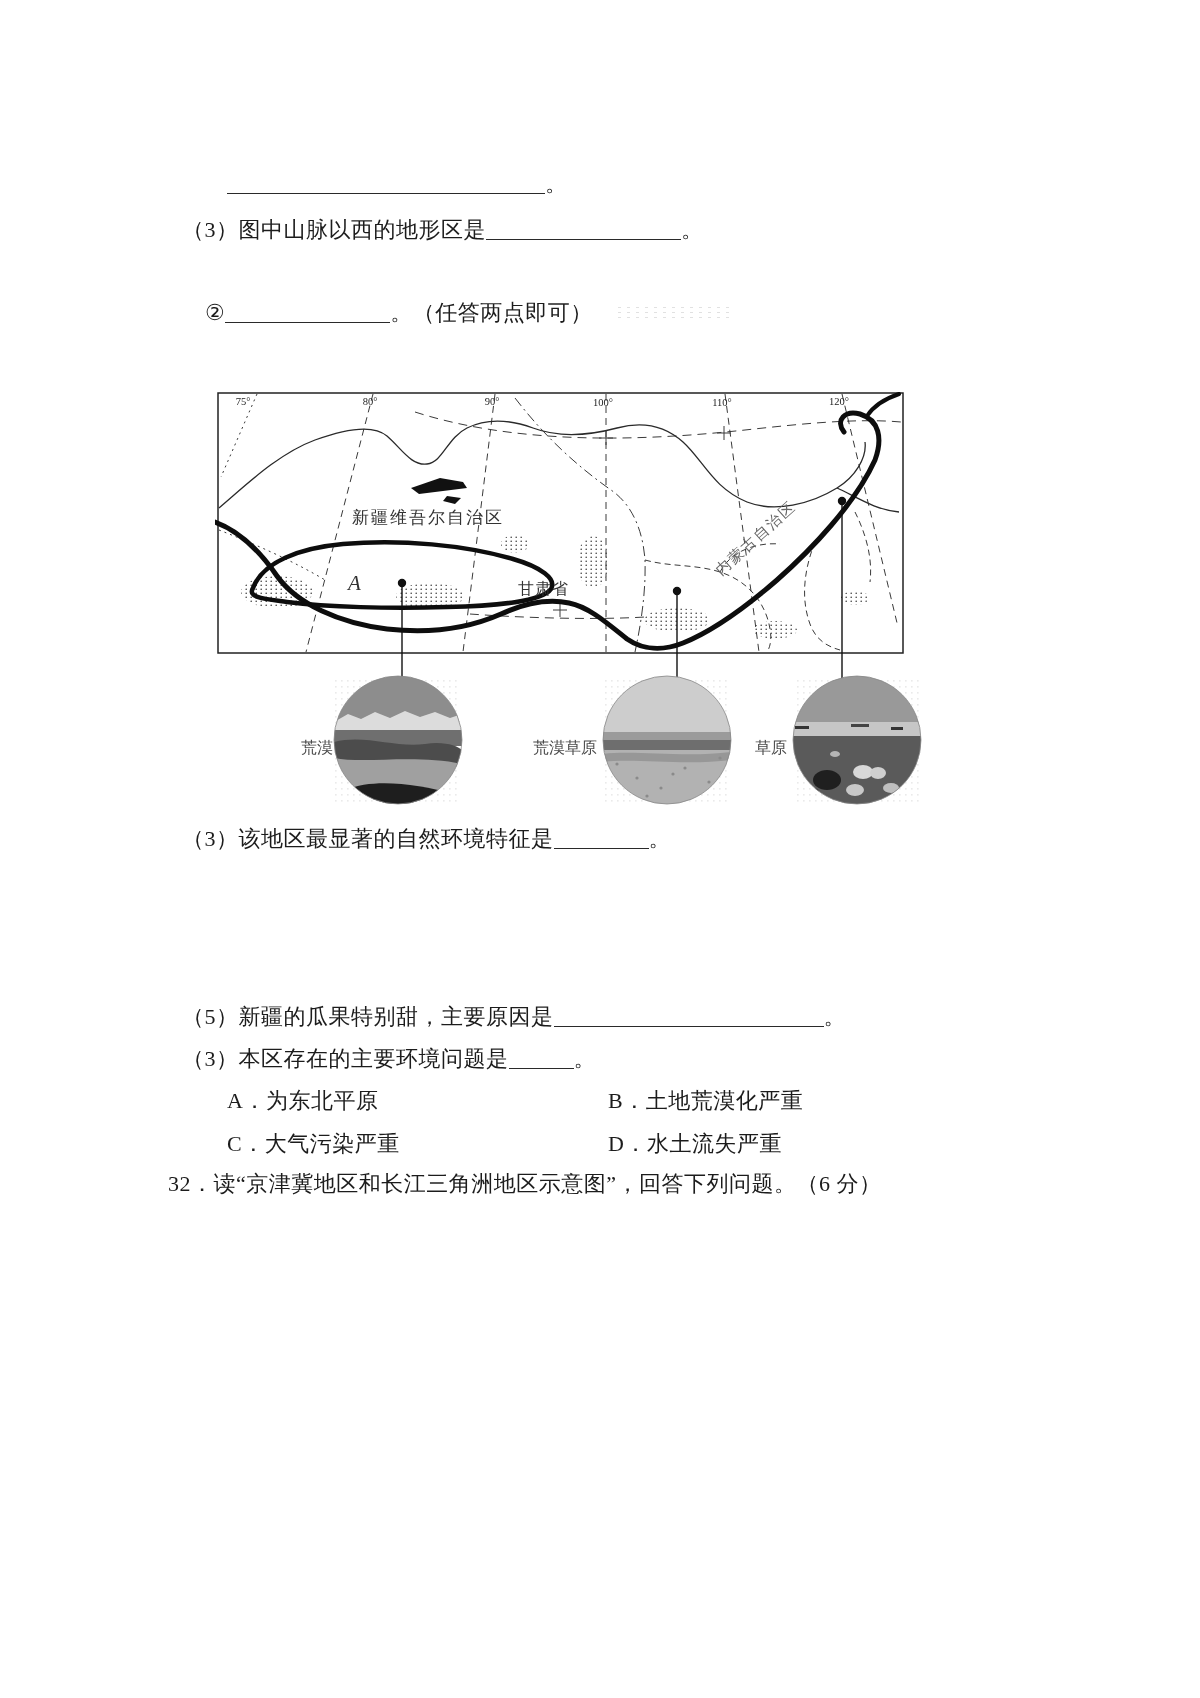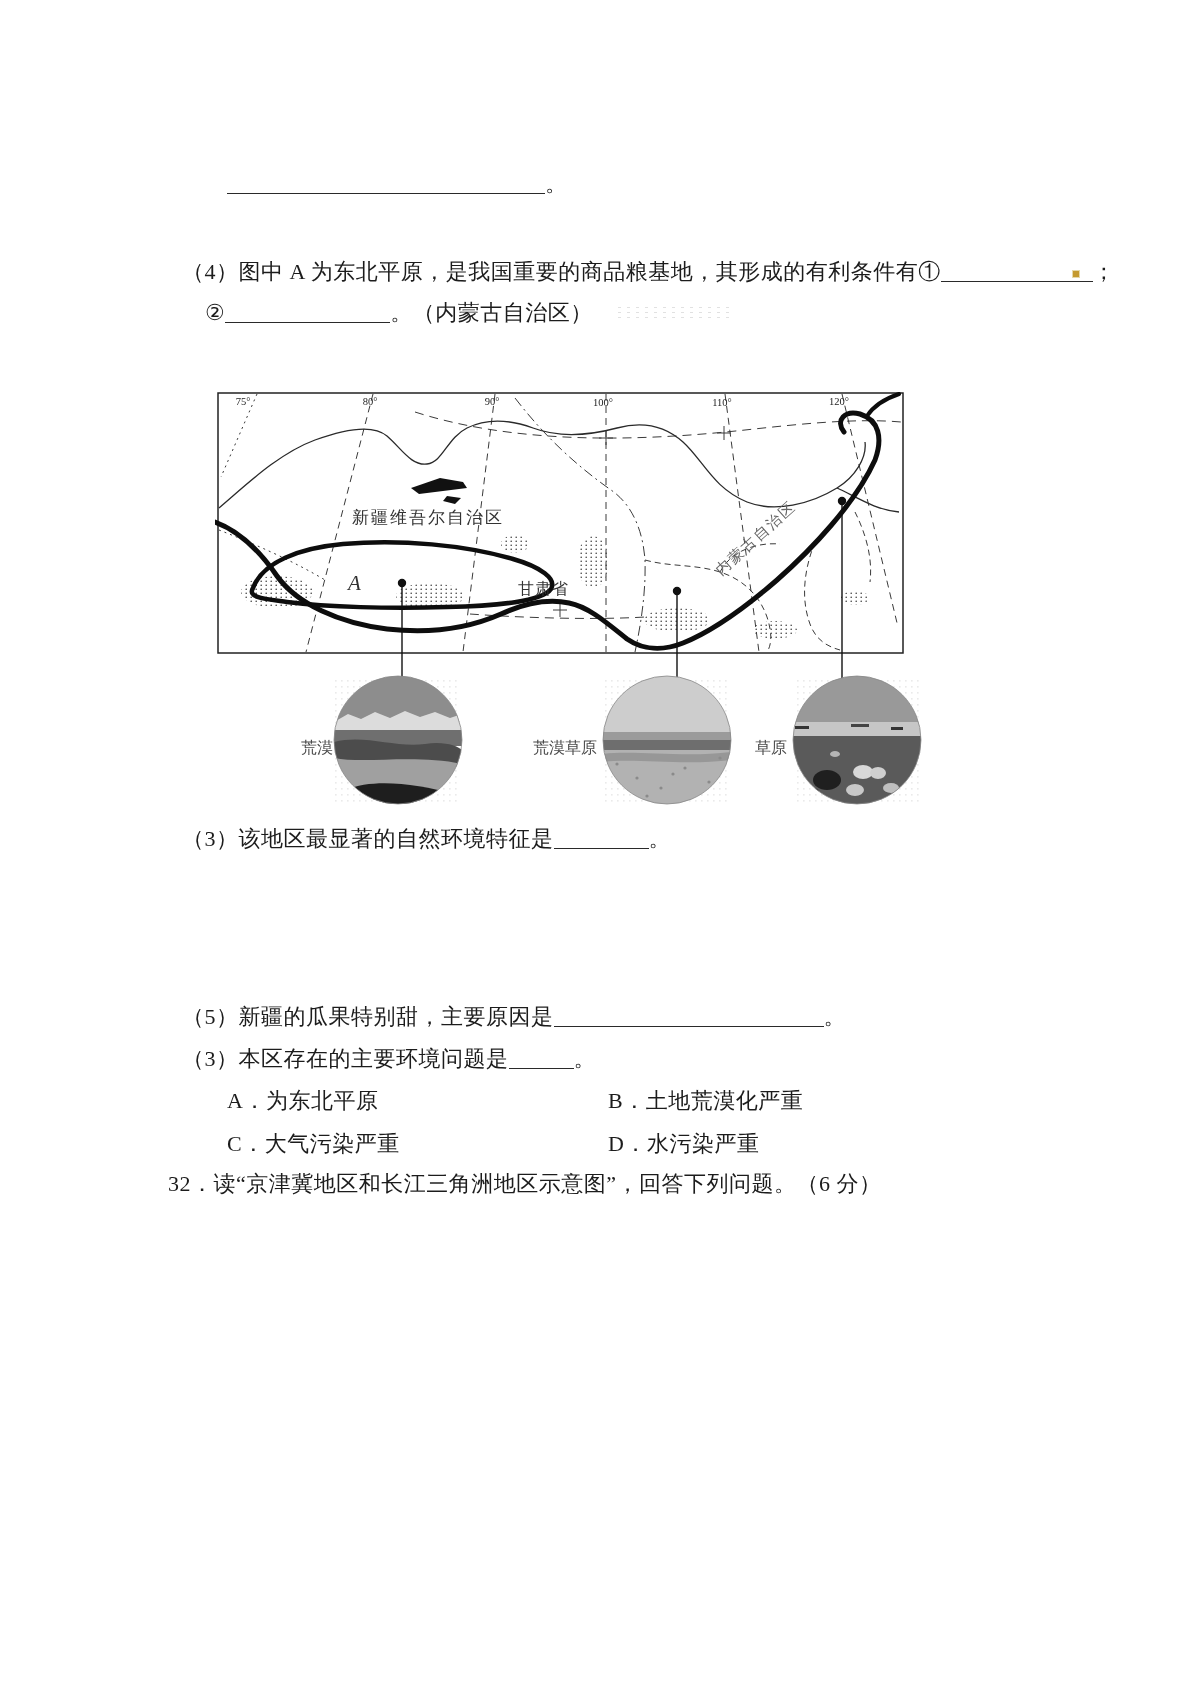--- a/index.html
+++ b/index.html
@@ -44,24 +44,24 @@
   .figure{position:absolute;left:215px;top:392px;}
   svg text{font-family:"Liberation Serif","DejaVu Serif",serif;}
 </style>
 </head>
 <body>
 
 <div class="page">
 
   <div class="line" style="left:227px;top:167px"><span class="blank" style="width:318px"></span><span>。</span></div>
 
-
-  <div class="line" style="left:182px;top:255px"><span>（4）图中 A 为东北平原，是我国重要的商品粮基地，其形成的有利条件有①</span><span class="blank" style="width:152px"><span class="marker"></span></span><span>；</span></div>
-
-  <div class="line" style="left:205px;top:296px"><span>②</span><span class="blank" style="width:165px"></span><span>。（内蒙古自治区）</span><span class="smudge"></span></div>
+  <div class="line" style="left:182px;top:213px"><span>（3）图中山脉以西的地形区是</span><span class="blank" style="width:195px"></span><span>。</span></div>
+
+
+  <div class="line" style="left:205px;top:296px"><span>②</span><span class="blank" style="width:165px"></span><span>。（任答两点即可）</span><span class="smudge"></span></div>
 
 
   <svg class="figure" width="710" height="420" viewBox="0 0 710 420">
     <defs>
       <pattern id="stip" width="5" height="4" patternUnits="userSpaceOnUse">
           <circle cx="1.2" cy="1.2" r="0.8" fill="#3c3c3c"></circle>
         </pattern>
       <pattern id="halo" width="6" height="6" patternUnits="userSpaceOnUse">
           <rect width="1.6" height="1.6" fill="#d9d9d9"></rect>
         </pattern>
@@ -213,17 +213,17 @@
 
 
 
   <div class="line" style="left:182px;top:1000px"><span>（5）新疆的瓜果特别甜，主要原因是</span><span class="blank" style="width:270px"></span><span>。</span></div>
 
   <div class="line" style="left:182px;top:1042px"><span>（3）本区存在的主要环境问题是</span><span class="blank" style="width:65px"></span><span>。</span></div>
 
   <div class="line" style="left:227px;top:1087px">A．为东北平原</div>
   <div class="line" style="left:608px;top:1087px">B．土地荒漠化严重</div>
   <div class="line" style="left:227px;top:1130px">C．大气污染严重</div>
-  <div class="line" style="left:608px;top:1130px">D．水污染严重</div>
+  <div class="line" style="left:608px;top:1130px">D．水土流失严重</div>
 
   <div class="line" style="left:168px;top:1170px">32．读“京津冀地区和长江三角洲地区示意图”，回答下列问题。（6 分）</div>
 
 </div>
 
 </body></html>

